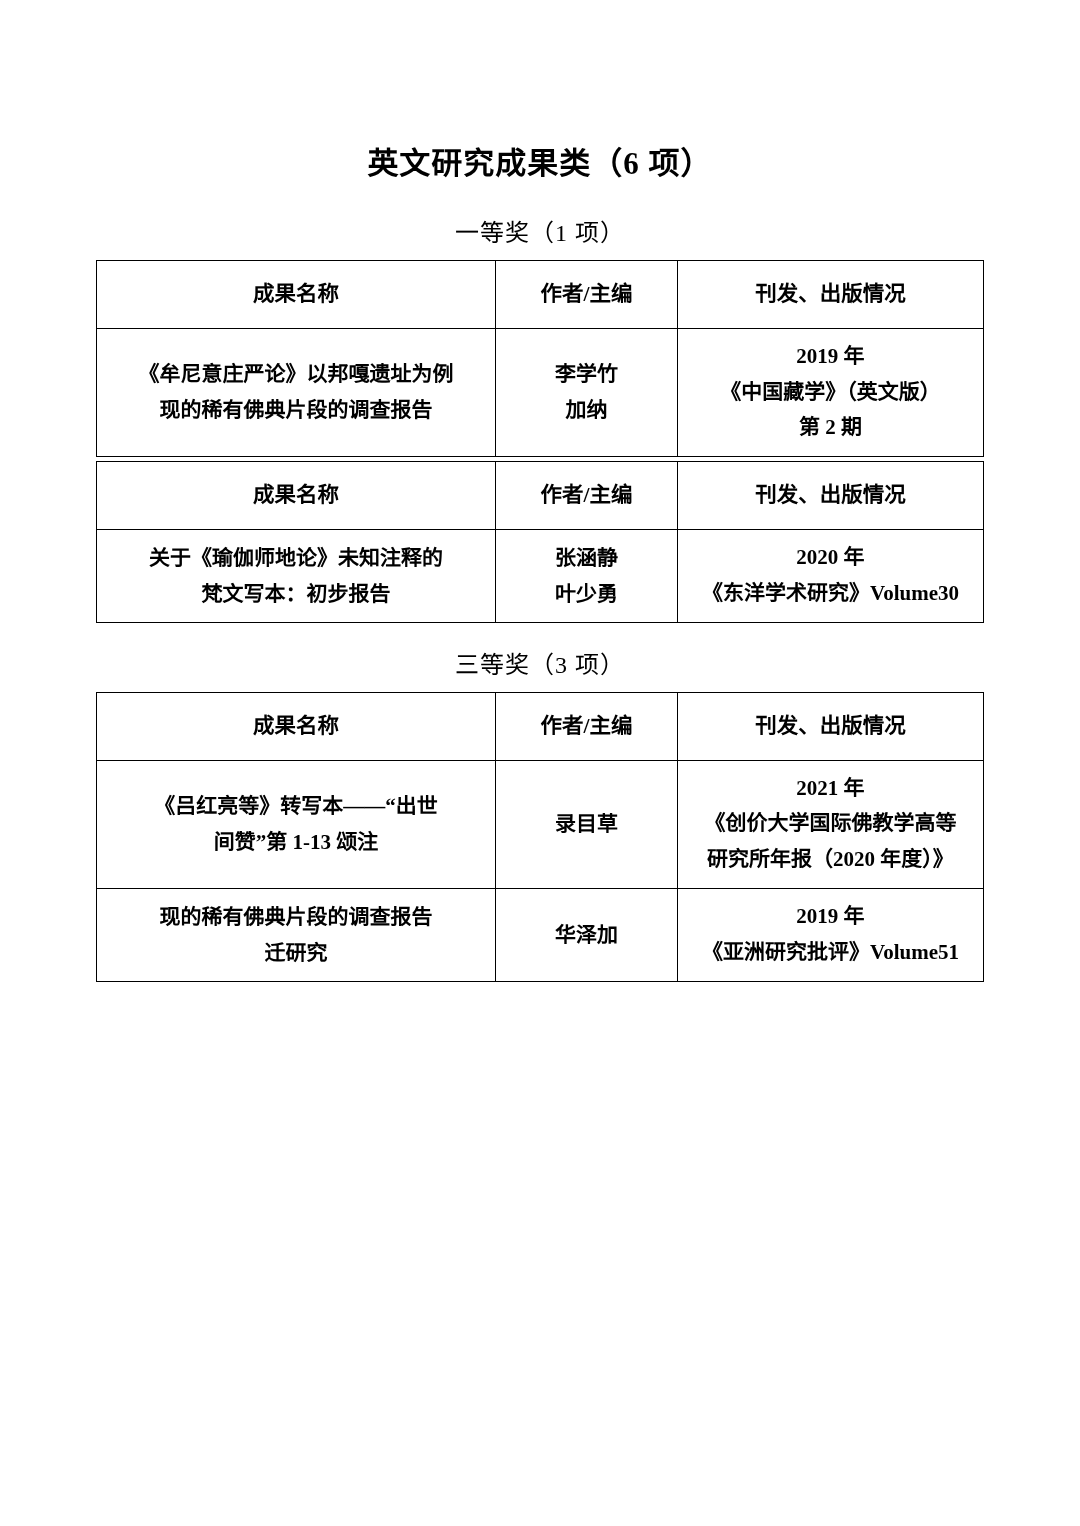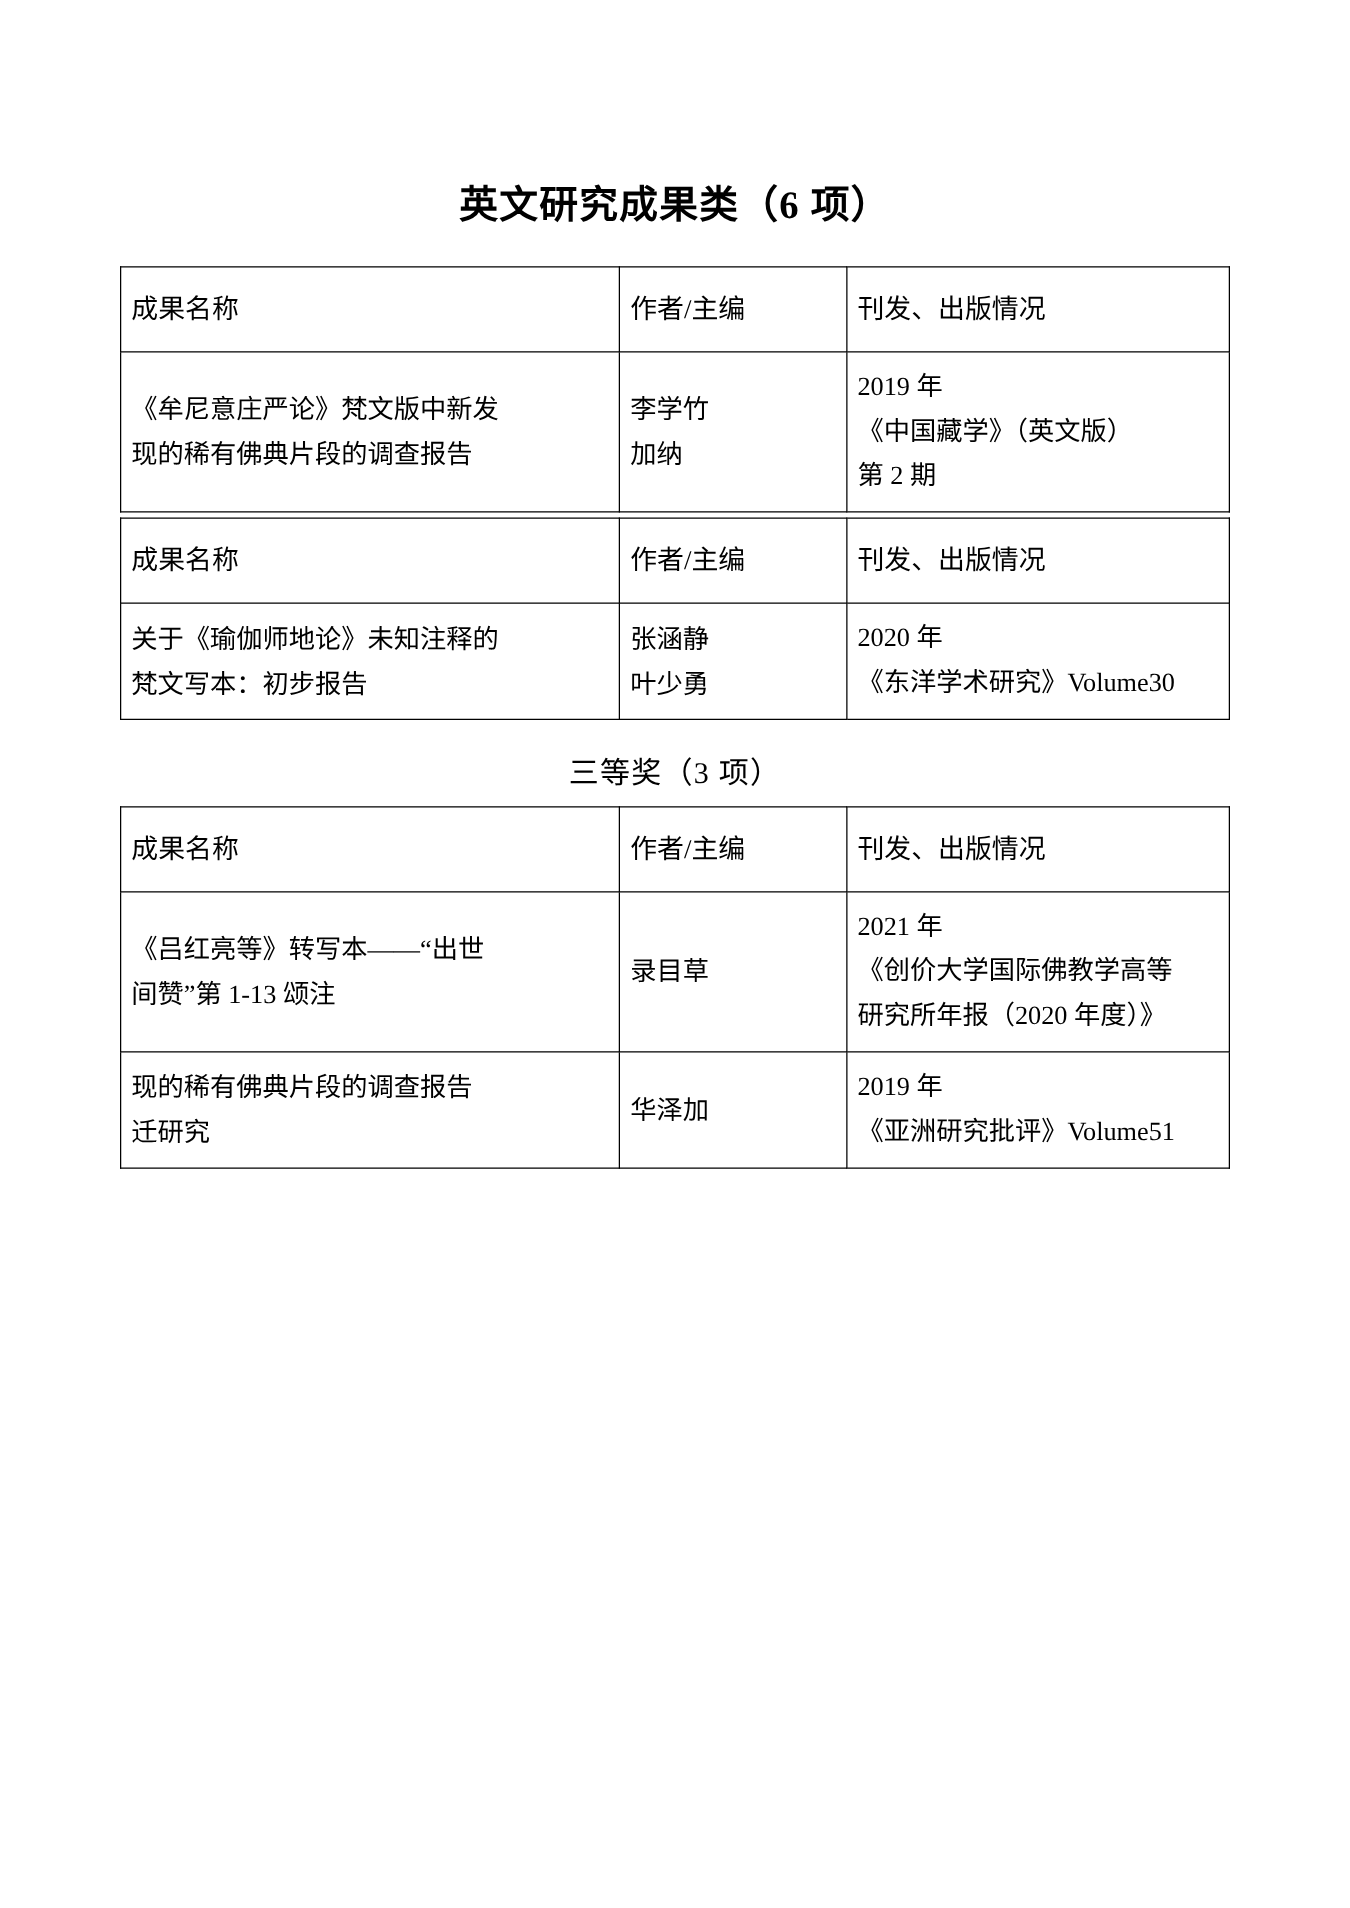--- a/index.html
+++ b/index.html
@@ -37,26 +37,26 @@
   }
   table.award-table {
     border-collapse: collapse;
     width: 100%;
     table-layout: fixed;
     margin: 0 0 4px 0;
   }
   table.award-table td,
   table.award-table th {
     border: 1.5px solid #000000;
-    text-align: left;
+    text-align: center;
     vertical-align: middle;
     font-size: 21px;
     line-height: 1.62;
     padding: 10px 8px;
-    font-weight: normal;
+    font-weight: bold;
   }
   table.award-table th {
     font-size: 21.5px;
     padding: 16px 8px;
   }
   col.c-name { width: 45%; }
   col.c-author { width: 20.5%; }
   col.c-pub { width: 34.5%; }
   .cell-line { display: block; }
   .pub-cell .cell-line { line-height: 1.70; }
@@ -64,37 +64,38 @@
   .author-cell .cell-line { line-height: 1.72; }
   .nowrap { white-space: nowrap; }
 </style>
 </head>
 <body>
 
 <div class="page">
 
   <h1 class="doc-title">英文研究成果类（6 项）</h1>
 
+  <div class="section-heading">一等奖（1 项）</div>
   <table class="award-table">
     <colgroup>
         <col class="c-name">
         <col class="c-author">
         <col class="c-pub">
       </colgroup>
     <thead>
       <tr>
         <th>成果名称</th>
         <th>作者/主编</th>
         <th>刊发、出版情况</th>
       </tr>
     </thead>
     <tbody>
       <tr>
         <td class="name-cell">
-          <span class="cell-line">《牟尼意庄严论》梵文版中新发</span>
+          <span class="cell-line">《牟尼意庄严论》以邦嘎遗址为例</span>
           <span class="cell-line">现的稀有佛典片段的调查报告</span>
         </td>
         <td class="author-cell">
           <span class="cell-line">李学竹</span>
           <span class="cell-line">加纳</span>
         </td>
         <td class="pub-cell">
           <span class="cell-line">2019 年</span>
           <span class="cell-line">《中国藏学》（英文版）</span>
           <span class="cell-line">第 2 期</span>

